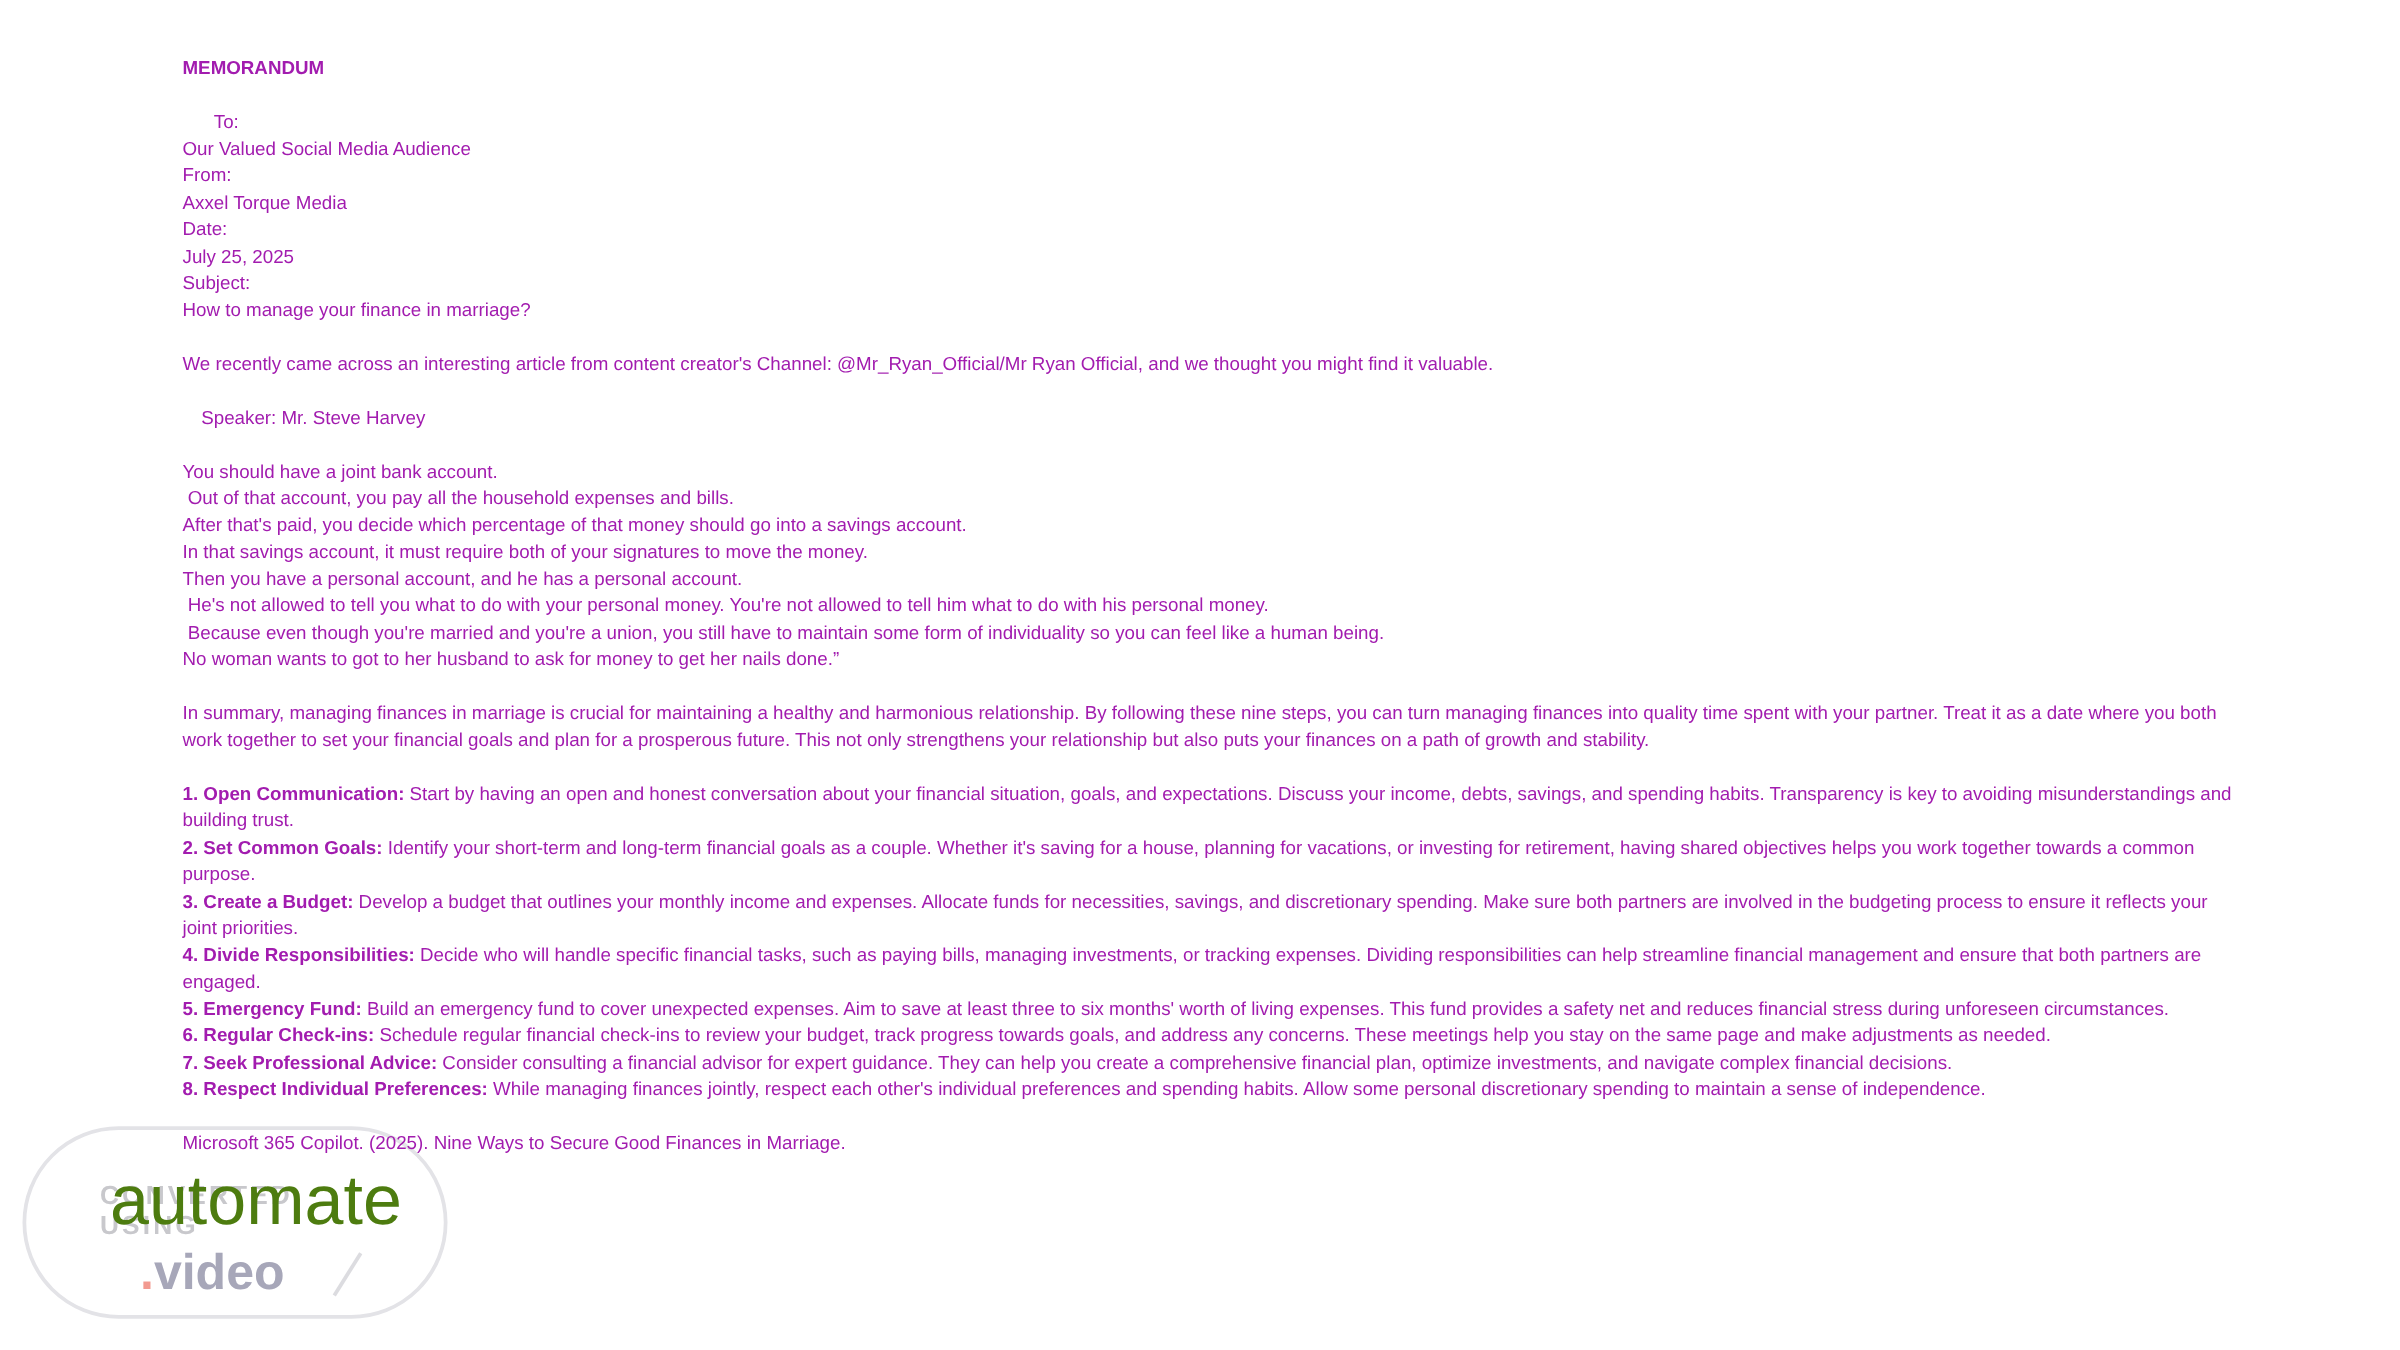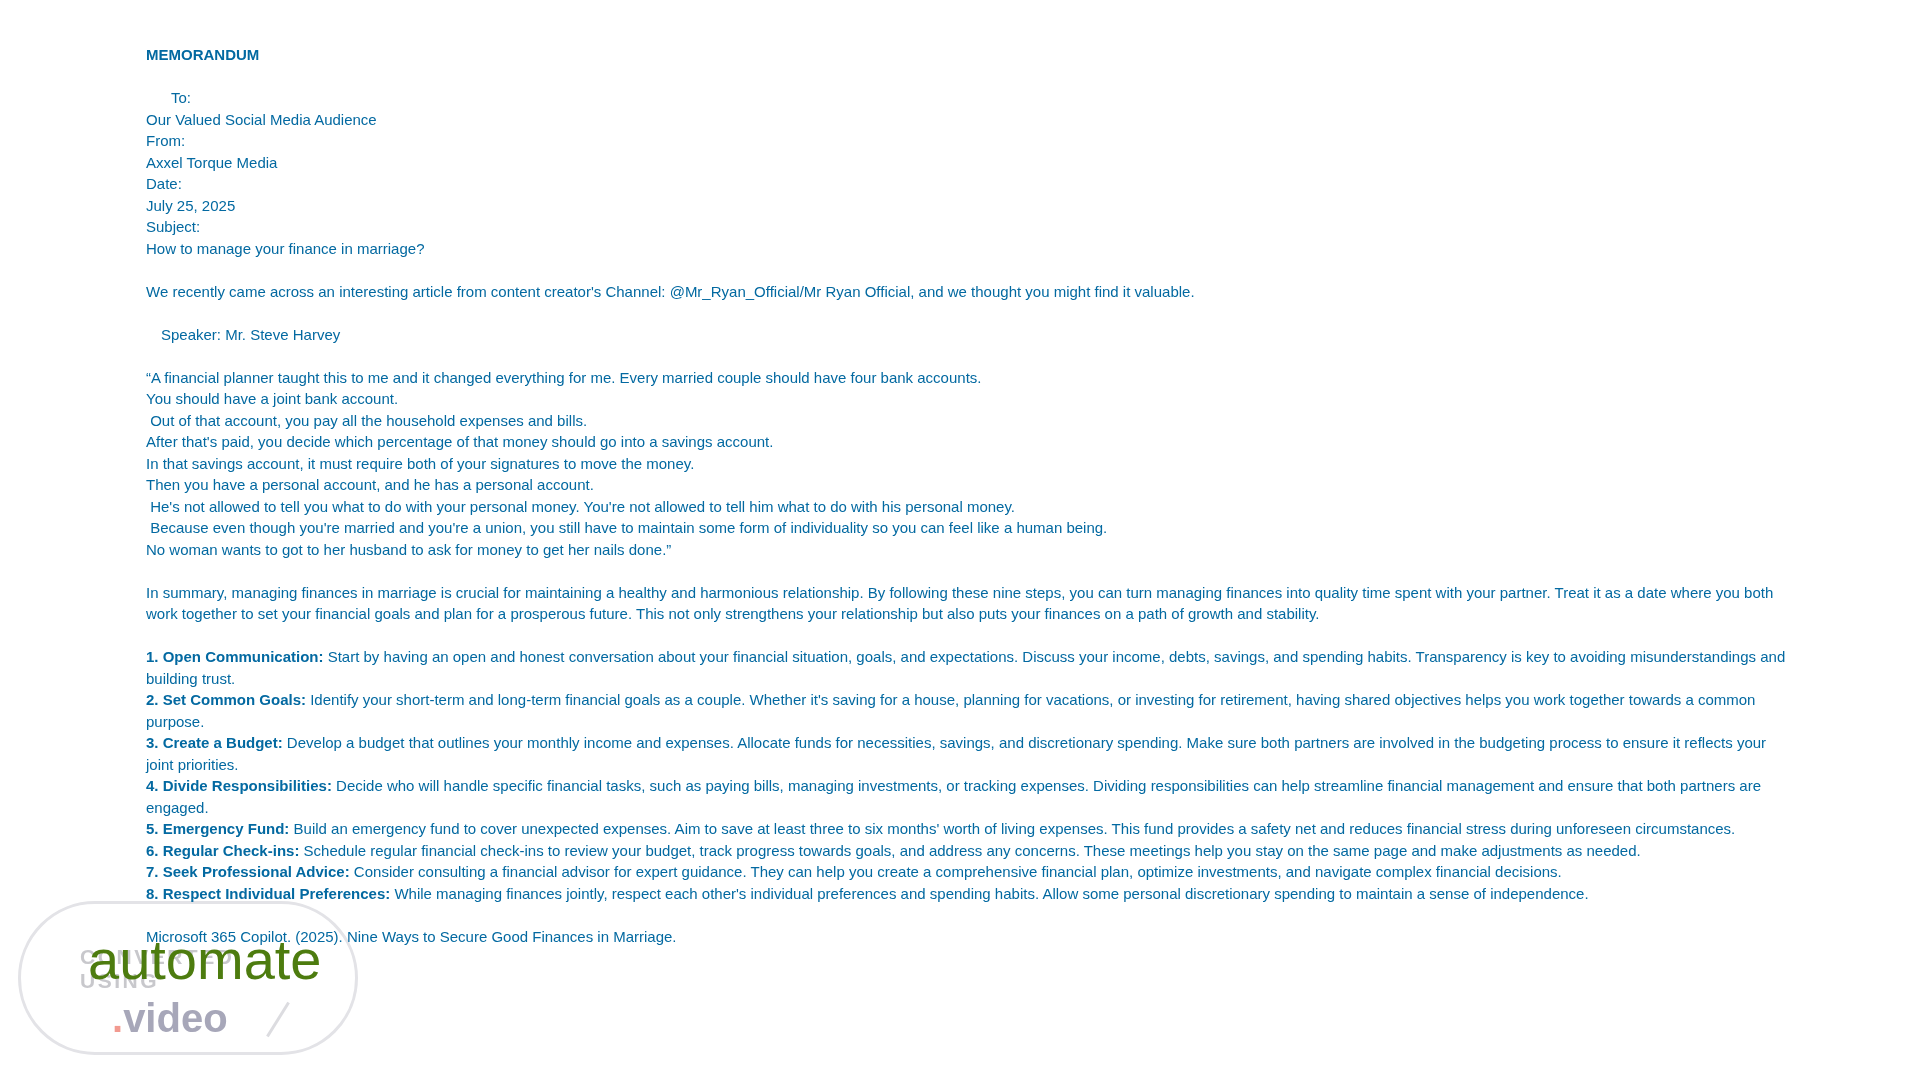--- a/index.html
+++ b/index.html
@@ -18,21 +18,21 @@
     background: #ffffff;
   }
   
   .doc {
     position: absolute;
     left: 146px;
     top: 44px;
     width: 1645px;
     font-size: 15px;
     line-height: 21.5px;
-    color: #0369a1;
+    color: #a21caf;
     z-index: 2;
   }
   .doc .para { margin-top: 21.5px; }
   .memo-title { font-weight: bold; }
   .hdr-row { display: flex; flex-direction: column; }
   .hdr-label { min-width: 62px; box-sizing: border-box; }
   .hdr-label.indented { padding-left: 25px; }
   .speaker { padding-left: 15px; }
   .quote-line { white-space: pre-wrap; }
   .step-label { font-weight: bold; text-align: center; }
@@ -114,21 +114,20 @@
         <span class="hdr-label">Subject:</span>
         <span class="hdr-value">How to manage your finance in marriage?</span>
       </div>
     </div>
 
     <div class="para">We recently came across an interesting article from content creator's Channel: @Mr_Ryan_Official/Mr Ryan Official, and we thought you might find it valuable.</div>
 
     <div class="para speaker">Speaker: Mr. Steve Harvey</div>
 
     <div class="para">
-      <div class="quote-line">“A financial planner taught this to me and it changed everything for me. Every married couple should have four bank accounts.</div>
       <div class="quote-line">You should have a joint bank account.</div>
       <div class="quote-line"> Out of that account, you pay all the household expenses and bills.</div>
       <div class="quote-line">After that's paid, you decide which percentage of that money should go into a savings account.</div>
       <div class="quote-line">In that savings account, it must require both of your signatures to move the money.</div>
       <div class="quote-line">Then you have a personal account, and he has a personal account.</div>
       <div class="quote-line"> He's not allowed to tell you what to do with your personal money. You're not allowed to tell him what to do with his personal money.</div>
       <div class="quote-line"> Because even though you're married and you're a union, you still have to maintain some form of individuality so you can feel like a human being.</div>
       <div class="quote-line">No woman wants to got to her husband to ask for money to get her nails done.”</div>
     </div>
 

